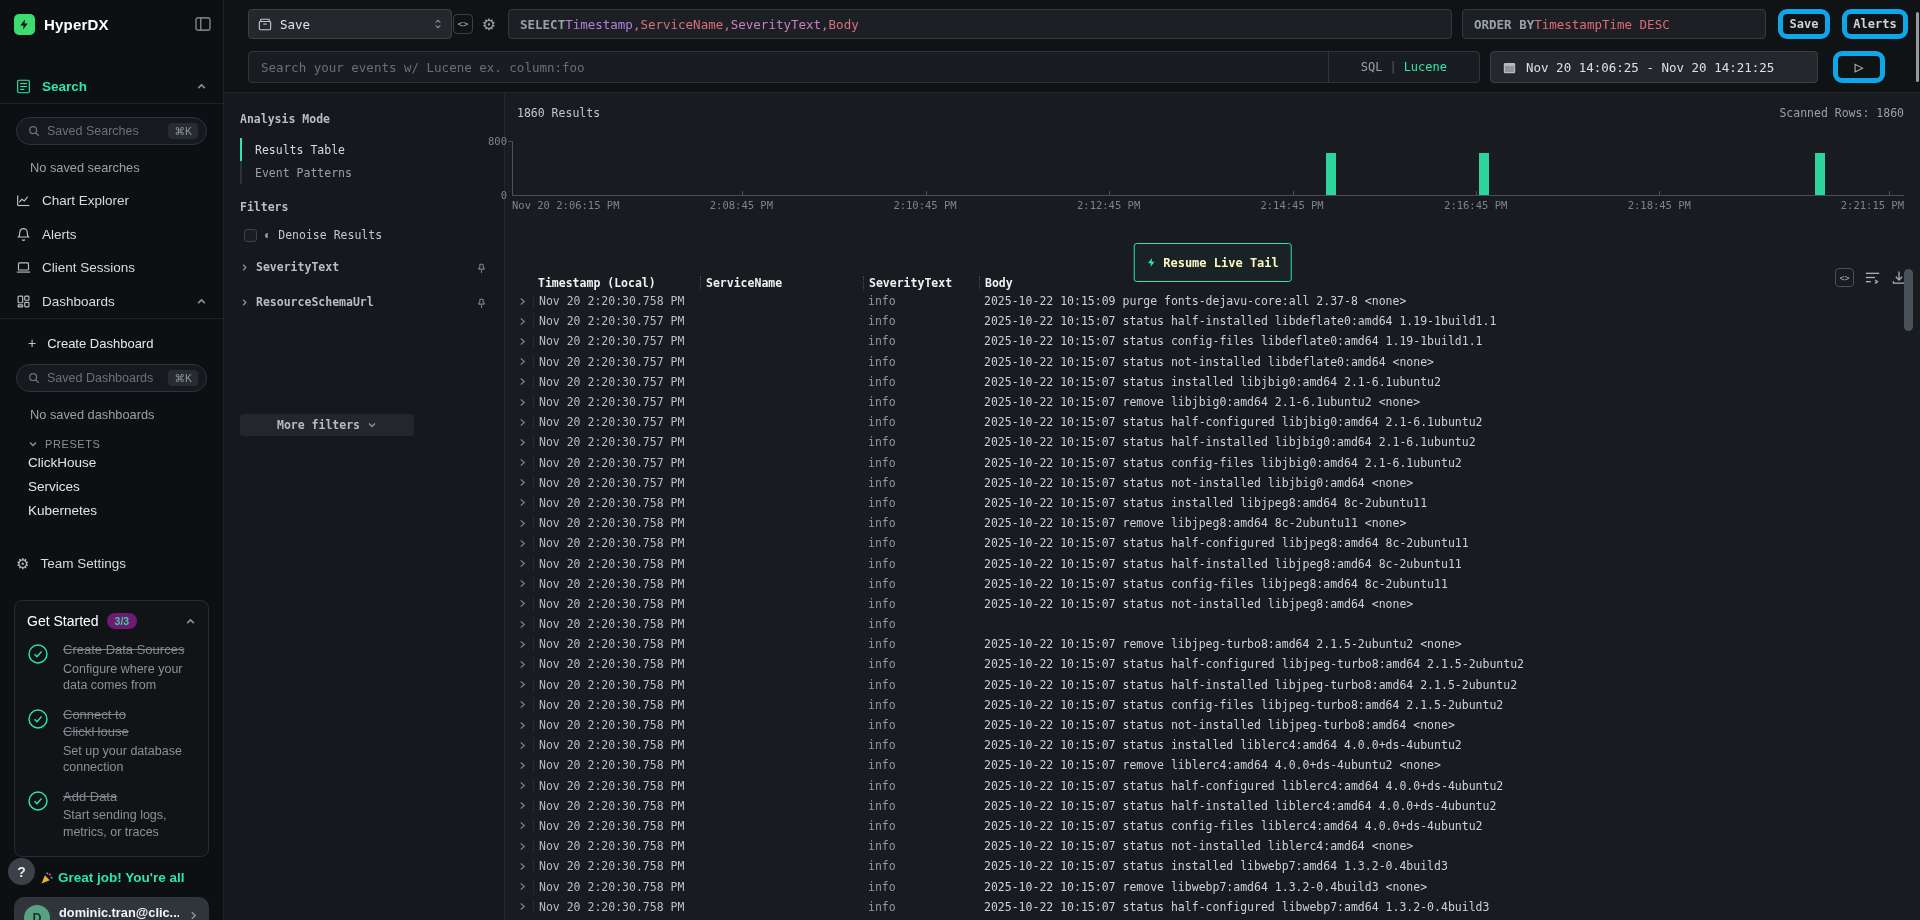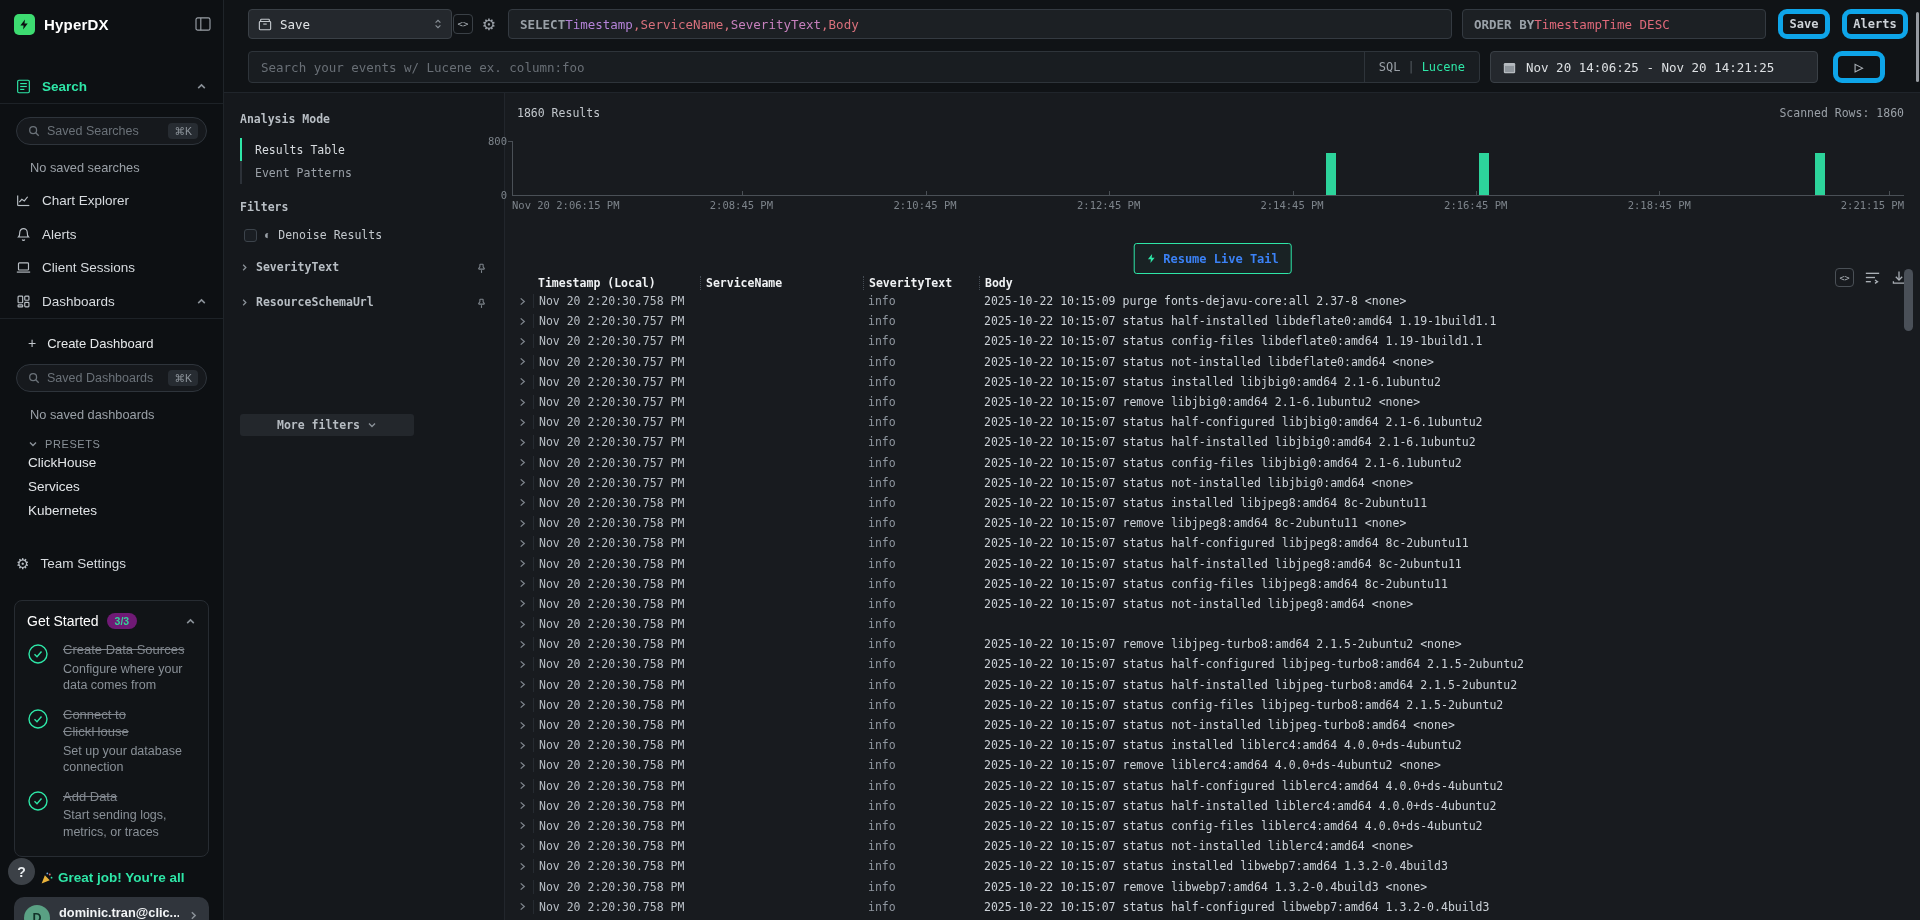--- a/index.html
+++ b/index.html
@@ -41,21 +41,21 @@
 .avatar{width:26px;height:26px;border-radius:50%;background:#5aa184;color:#12332a;font-weight:bold;font-size:12.5px;display:flex;align-items:center;justify-content:center}
 .user-name{font-weight:bold;font-size:12.8px;color:#f2f4f6;line-height:1.2}
 
 .inputbox{position:absolute;border-radius:4px;display:flex;align-items:center;font-size:12.5px}
 .sel-like{background:#24282d;border:1px solid #3a4046}
 .code-like{background:#1c2024;border:1px solid #343a41}
 .btn{position:absolute;border:5px solid #0ea5e9;border-radius:9px;background:transparent;color:#ced3d8;font-weight:bold;font-size:12px;display:flex;align-items:center;justify-content:center;cursor:pointer}
 #search-input-wrap{left:248px;top:51px;width:1232px;height:32px;background:#191d21;border:1px solid #2e343a}
 #search-input{flex:1;background:transparent;border:none;outline:none;color:#c7ccd1;font-size:12.5px;padding:0 12px;font-family:"DejaVu Sans Mono",monospace}
 #search-input::placeholder{color:#696f76}
-.lang-chip{height:100%;display:flex;align-items:center;gap:7px;padding:0 14px;border-left:1px solid #2e343a;font-size:12px}
+.lang-chip{height:100%;display:flex;align-items:center;gap:7px;padding:0 32px;border-left:1px solid #2e343a;font-size:12px}
 #topbar-divider{position:absolute;left:224px;right:0;top:92px;height:1px;background:#20252b}
 
 #panel{position:absolute;left:224px;top:93px;width:281px;height:827px;background:#15181c;border-right:1px solid #22262c}
 .panel-label{position:absolute;left:16px;font-weight:bold;font-size:11.5px;color:#b8bec4}
 .mode-item{height:23px;display:flex;align-items:center;padding-left:13px;border-left:2px solid #2c3138;color:#9aa0a7;font-size:11.5px;cursor:pointer}
 .mode-item.active{border-left-color:#2ee6a7;color:#d7dbdf}
 .filter-row{position:absolute;left:16px;right:16px;height:18px;display:flex;align-items:center;gap:7px;cursor:pointer}
 .filter-name{font-weight:bold;font-size:11.5px;color:#b8bec4;flex:1}
 .cb{width:13px;height:13px;border:1px solid #3c434b;border-radius:3px;background:#1a1e23;cursor:pointer}
 #more-filters{position:absolute;left:16px;width:174px;top:321px;height:22px;background:#23272c;border-radius:3px;display:flex;align-items:center;justify-content:center;gap:7px;font-weight:bold;font-size:11.5px;color:#b6bcc2;cursor:pointer}
@@ -63,21 +63,21 @@
 #results{position:absolute;left:505px;top:93px;width:1415px;height:827px;background:#181b1f}
 #results-count{position:absolute;left:12px;top:13px;font-size:11.5px;color:#c2c7cc}
 #scanned-rows{position:absolute;right:16px;top:13px;font-size:11.5px;color:#9aa0a7}
 #plot{position:absolute;left:7px;top:48px;width:1392px;height:55px;border-left:1px solid #4a5056;border-bottom:1px solid #4a5056}
 #plot:before{content:"";position:absolute;left:-5px;top:0;width:5px;height:1px;background:#4a5056}
 .ylab{position:absolute;width:40px;text-align:right;font-size:10.5px;color:#7d848b}
 .bar{position:absolute;bottom:0;width:10px}
 .xtick{position:absolute;bottom:-1px;width:1px;height:5px;background:#4a5056}
 #xlabels{position:absolute;left:7px;top:106px;width:1392px;height:14px}
 .xlabel{position:absolute;top:0;font-size:10.5px;color:#7d848b;white-space:nowrap}
-#live-tail{position:absolute;left:50%;transform:translateX(-50%);top:150px;height:31px;border:1px solid #2ee6a7;border-radius:3px;color:#3b82f6;font-weight:bold;font-size:12px;display:flex;align-items:center;gap:7px;padding:0 12px;cursor:pointer;background:rgba(46,230,167,.04)}
+#live-tail{position:absolute;left:50%;transform:translateX(-50%);top:150px;height:39px;border:1px solid #2ee6a7;border-radius:3px;color:#fef9c3;font-weight:bold;font-size:12px;display:flex;align-items:center;gap:7px;padding:0 12px;cursor:pointer;background:rgba(46,230,167,.04)}
 #tbl-icons{position:absolute;top:175px;left:1330px;display:flex;gap:10px;align-items:center}
 #scroll-thumb{position:absolute;left:1399px;top:176px;width:9px;height:62px;background:#4a5058;border-radius:5px}
 #tbl{position:absolute;left:5px;top:181px;width:1388px;bottom:0;overflow:hidden}
 .trow,.thead{display:flex;align-items:center;white-space:nowrap}
 .thead{height:17px;font-weight:bold;color:#f0f2f4;font-size:11.5px}
 .trow{height:20.2px;font-size:11.5px;cursor:pointer}
 .c-exp{flex:0 0 23px;display:flex;align-items:center;padding-left:8px}
 .c-ts{flex:0 0 167px;padding-left:5px;border-left:1px solid #262b31;color:#b9bfc6;overflow:hidden}
 .thead .c-ts{border-left:none;color:#f0f2f4}
 .c-svc{flex:0 0 163px;padding-left:5px;overflow:hidden}

